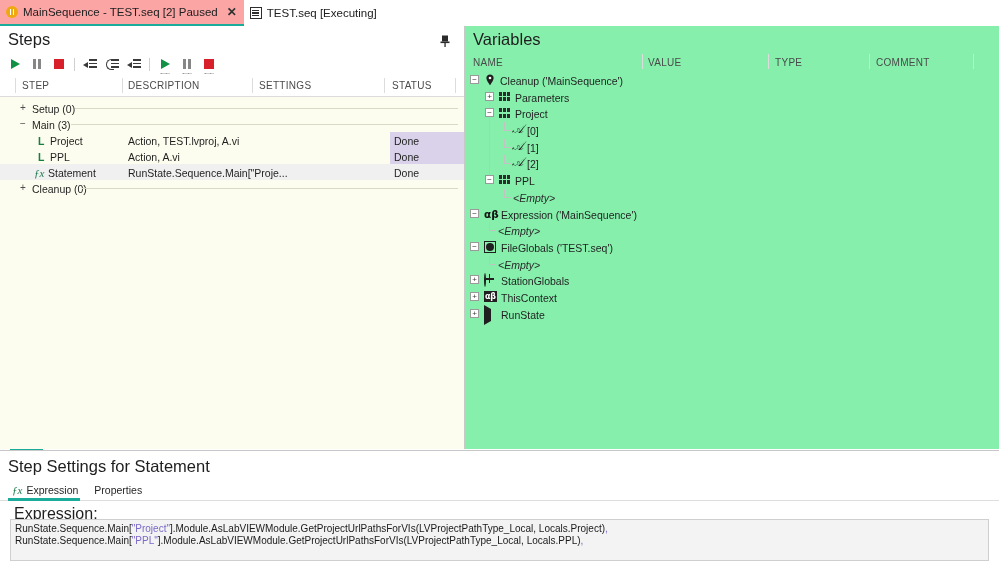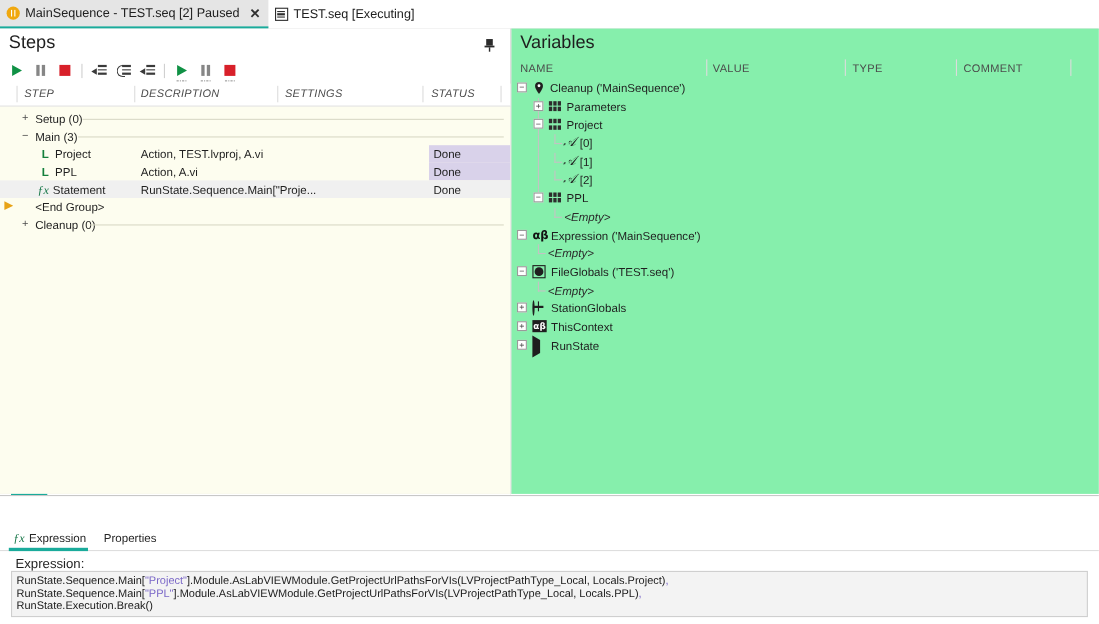--- a/index.html
+++ b/index.html
@@ -16,21 +16,21 @@
   .tabstrip{
     position:absolute;left:0;top:0;width:999px;height:26px;
     background:#ffffff;border-bottom:1px solid #cfcfcf;
     display:flex;align-items:stretch;
   }
   .doc-tab{
     display:flex;align-items:center;gap:5px;
     padding:0 7px 0 6px;height:26px;box-sizing:border-box;
     font-size:11.5px;color:#202020;white-space:nowrap;
   }
-  .doc-tab.active{border-bottom:2.5px solid #1aab9b;background:#e5e5e5;}
+  .doc-tab.active{border-bottom:2.5px solid #1aab9b;background:#fca5a5;}
   .tab-close{font-size:12px;color:#303030;margin-left:4px;font-weight:bold;cursor:pointer;}
   .ico-pause-circle{
     width:12px;height:12px;border-radius:50%;background:#f0a80f;
     display:inline-flex;align-items:center;justify-content:center;flex:none;
   }
   .ico-pause-circle i{display:block;width:1.5px;height:6px;background:#fff;margin:0 0.8px;}
   .ico-seqfile{
     width:12px;height:12px;border:1.3px solid #2d2d2d;box-sizing:border-box;flex:none;
     display:flex;flex-direction:column;justify-content:center;gap:1.2px;padding:1px 1.4px;background:#fff;
   }
@@ -64,21 +64,21 @@
   .g-steparrow .ar{position:absolute;left:0;top:4px;width:0;height:0;border-right:5px solid #3a3a3a;border-top:3.5px solid transparent;border-bottom:3.5px solid transparent;}
   .g-steparrow .curve{position:absolute;left:1px;top:1px;width:7px;height:9px;border:1.6px solid #3a3a3a;border-right:none;border-radius:6px 0 0 6px;}
   .dotline{position:absolute;bottom:0px;left:50%;transform:translateX(-50%);display:flex;gap:1px;}
   .dotline i{display:block;width:1.5px;height:1.5px;background:#9a9a9a;}
   .tb-btn.withdots{position:relative;}
   .col-head{
     position:absolute;left:0;top:50px;width:464px;height:20px;
     background:#fff;border-bottom:1px solid #dcdcdc;
     font-size:10px;color:#4a4a4a;letter-spacing:.3px;
   }
-  .col-head span{position:absolute;top:4px;font-style:italic;}
+  .col-head span{position:absolute;top:4px;}
   .col-div{position:absolute;top:2px;width:1px;height:15px;background:#dcdcdc;}
   .grid{
     position:absolute;left:0;top:71px;width:464px;height:352px;
     background:#fdfdef;border-bottom:1px solid #dcdcdc;overflow:hidden;
   }
   .grow{position:relative;height:16px;width:464px;font-size:10.5px;color:#1f1f1f;}
   .grow .expander{position:absolute;top:4px;font-family:"Liberation Sans",sans-serif;font-size:10px;color:#4d4d4d;line-height:8px;}
   .grow .c-step{position:absolute;top:3px;}
   .grow .c-desc{position:absolute;left:128px;top:3px;}
   .grow .c-status{position:absolute;left:394px;top:3px;}
@@ -126,21 +126,21 @@
      display:flex;align-items:center;justify-content:center;font-family:"DejaVu Sans",sans-serif;}
   .ico-tri{width:0;height:0;border-left:7px solid #1f1f1f;border-top:4.5px solid transparent;border-bottom:4.5px solid transparent;}
   
   .settings{
     position:absolute;left:0;top:450px;width:999px;height:117px;background:#fff;border-top:1px solid #c8c8c8;
   }
   .set-title{position:absolute;left:8px;top:6px;font-size:16.5px;color:#1e1e1e;}
   .set-tabs{position:absolute;left:0;top:30px;width:999px;height:20px;display:flex;align-items:center;padding-left:8px;box-sizing:border-box;border-bottom:1px solid #dedede;}
   .stab{font-size:10.5px;color:#262626;padding:2px 12px 4px 4px;position:relative;cursor:pointer;display:flex;align-items:center;gap:4px;}
   .stab.active:after{content:"";position:absolute;left:0;right:10px;bottom:-1px;height:2.5px;background:#1aab9b;}
-  .exp-label{position:absolute;left:14px;top:54px;font-size:12px;color:#1f1f1f;}
+  .exp-label{position:absolute;left:14px;top:54px;font-size:16px;color:#1f1f1f;}
   .exp-box{
     position:absolute;left:10px;top:68px;width:979px;height:42px;
     background:#f3f3f3;border:1px solid #cfcfcf;box-sizing:border-box;
     font-family:"Liberation Sans",sans-serif;font-size:10px;color:#1a1a1a;
     padding:3px 4px;line-height:11.5px;overflow:hidden;white-space:nowrap;
   }
   .lit{color:#7b68c8;}
 </style>
 </head>
 <body>
@@ -286,24 +286,20 @@
       <span class="c-step" style="left:50px">PPL</span>
       <span class="c-desc">Action,  A.vi</span>
       <span class="statusbg" style="background:#d9d2ea"></span>
       <span class="c-status">Done</span>
     </div>
     <div class="grow selrow">
       <span class="c-step g-fxicon" style="left:34px">ƒx</span>
       <span class="c-step" style="left:48px">Statement</span>
       <span class="c-desc">RunState.Sequence.Main["Proje...</span>
       <span class="c-status">Done</span>
-    </div>
-    <div class="grow">
-      <span class="orange-arrow"></span>
-      <span class="c-step" style="left:32px">&lt;End Group&gt;</span>
     </div>
     <div class="grow grouprow">
       <span class="expander" style="left:20px">+</span>
       <span class="c-step" style="left:32px">Cleanup (0)</span>
       <span class="gline" style="left:82px;right:6px"></span>
     </div>
   </div>
 
   <div class="bottom-tabs">
     <div class="btab active"><span>Steps</span></div>
@@ -462,34 +458,32 @@
 
     <div class="vrow">
       <span class="exp" style="left:5px">+</span>
       <span class="vicon" style="left:19px;top:3px"><span class="ico-tri"></span></span>
       <span class="vname" style="left:36px">RunState</span>
     </div>
   </div>
 </div>
 
 <div class="settings">
+  <div class="set-title">Step Settings for Statement</div>
   <div class="set-tabs">
     <div class="stab active">
       <span class="g-fxicon">ƒx</span>
       <span>Expression</span>
     </div>
     <div class="stab">
       <span>Properties</span>
     </div>
   </div>
   <div class="exp-label">Expression:</div>
   <div class="exp-box">
     <div>
       <span>RunState.Sequence.Main[</span><span class="lit">"Project"</span><span>].Module.AsLabVIEWModule.GetProjectUrlPathsForVIs(LVProjectPathType_Local, Locals.Project)</span><span class="lit">,</span>
     </div>
     <div>
       <span>RunState.Sequence.Main[</span><span class="lit">"PPL"</span><span>].Module.AsLabVIEWModule.GetProjectUrlPathsForVIs(LVProjectPathType_Local, Locals.PPL)</span><span class="lit">,</span>
     </div>
-    <div>
-      <span>RunState.Execution.Break()</span>
-    </div>
   </div>
 </div>
 
 </body></html>

